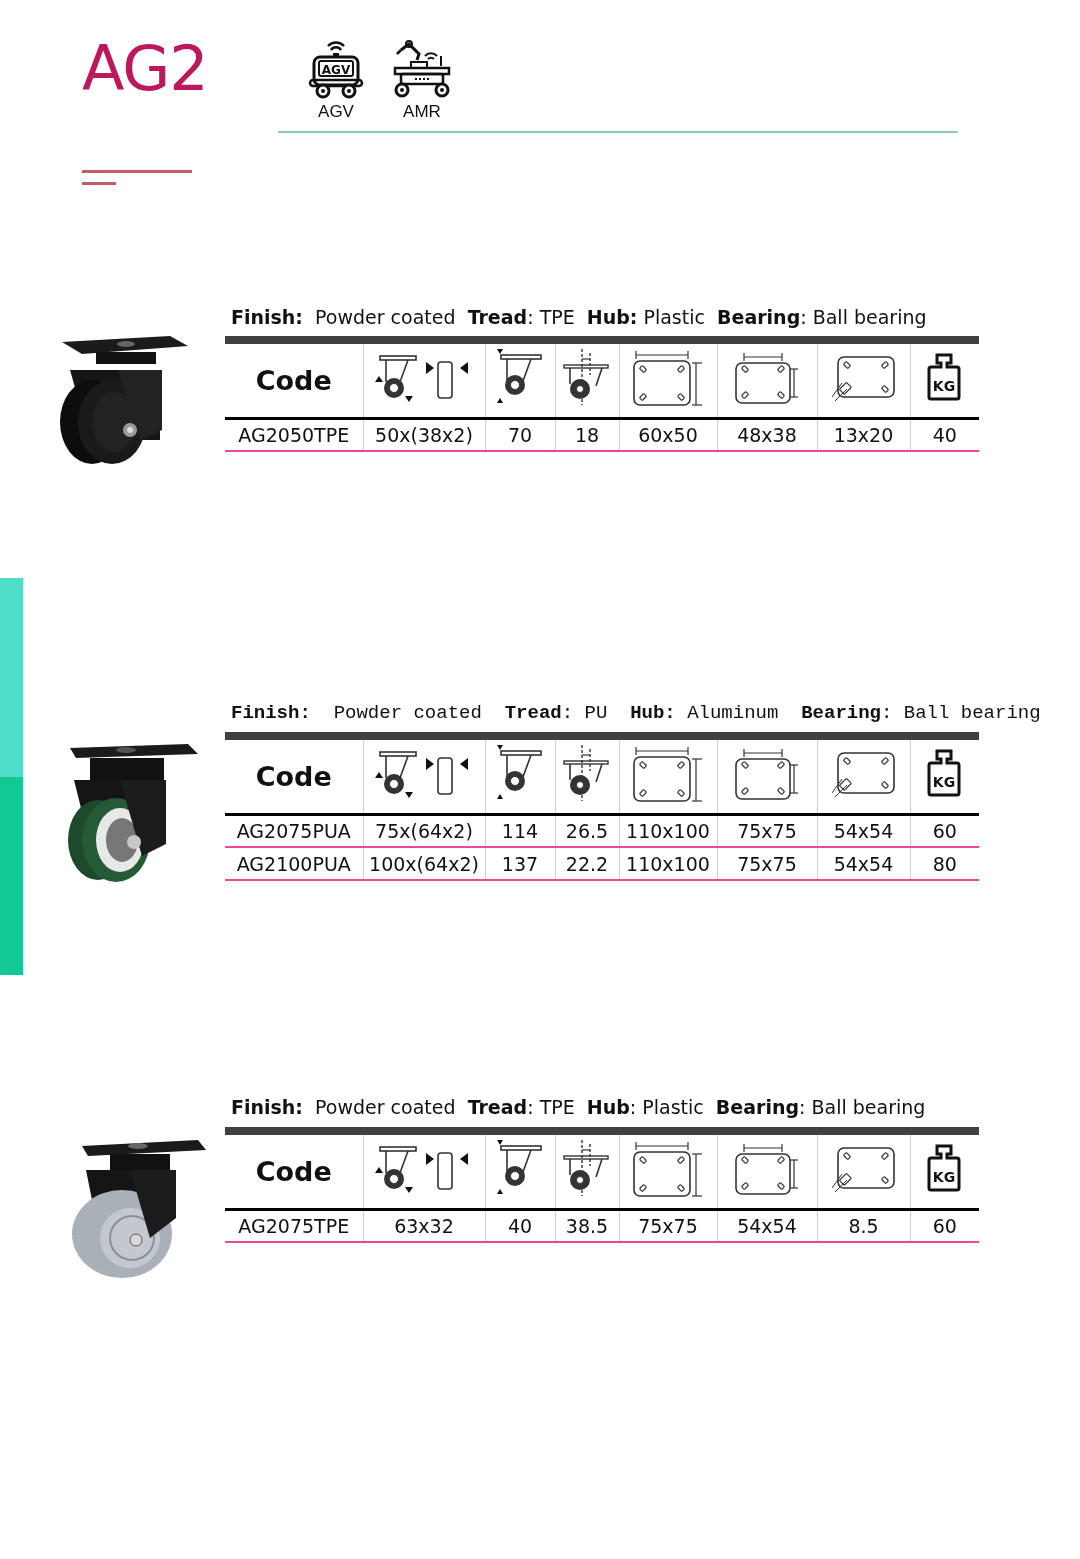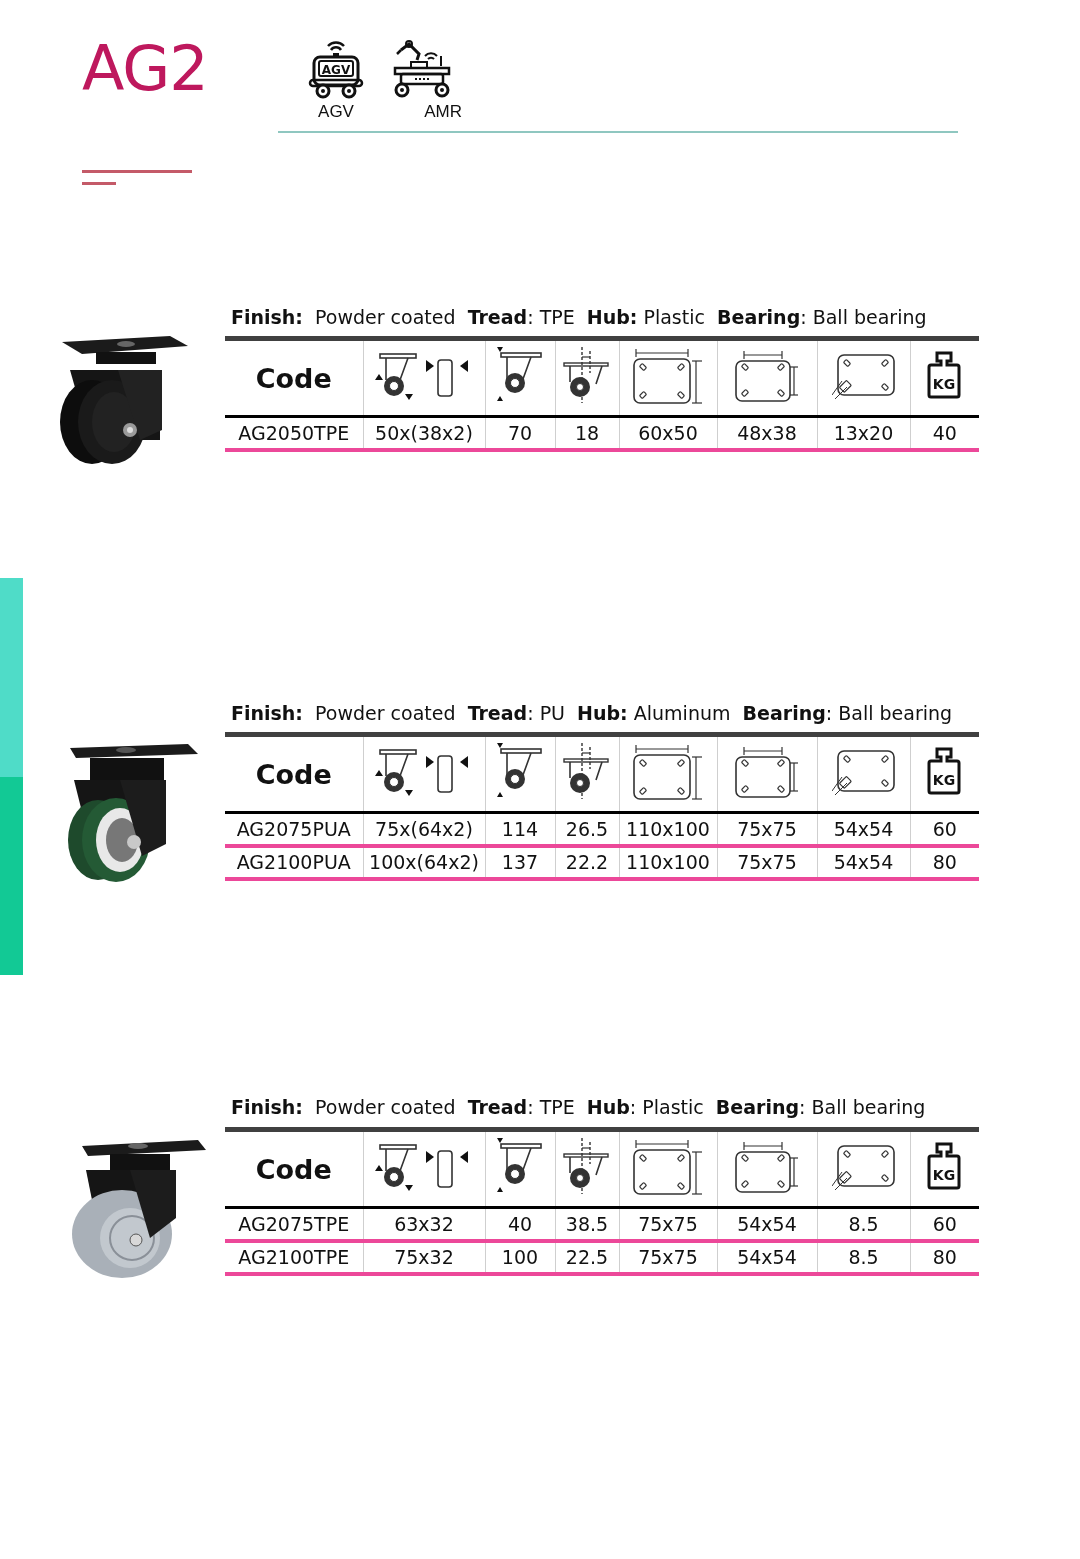--- a/index.html
+++ b/index.html
@@ -20,22 +20,22 @@
   .side-bar-top { position: absolute; left: 0; top: 578px; width: 23px; height: 199px; background: #4fdcc8; }
   .side-bar-bot { position: absolute; left: 0; top: 777px; width: 23px; height: 198px; background: #12c995; }
 
   .product { position: absolute; left: 0; width: 1080px; }
   .spec-line { position: absolute; left: 231px; font-family: "DejaVu Sans", sans-serif; font-size: 19px; color: #111; white-space: nowrap; }
   .spec-line b { font-weight: bold; }
 
   .spec-table { position: absolute; left: 225px; width: 754px; border-collapse: collapse; }
   .spec-table td { border-left: 1px solid #cfcfcf; text-align: center; vertical-align: middle; font-family: "DejaVu Sans", sans-serif; font-size: 19px; color: #111; padding: 0; }
   .spec-table td:first-child { border-left: none; }
-  .spec-table tr.head td { height: 78px; border-top: 5px solid #404040; border-bottom: 3px solid #000; }
-  .spec-table tr.row td { height: 33px; border-bottom: 4px solid #ec4899; }
+  .spec-table tr.head td { height: 78px; border-top: 8px solid #404040; border-bottom: 3px solid #000; }
+  .spec-table tr.row td { height: 33px; border-bottom: 2px solid #ec4899; }
   .code-head { font-size: 27px !important; font-weight: bold; }
 
   .caster-img { position: absolute; }
 </style>
 </head>
 <body>
 
 <div class="brand">
   <div class="series-code">AG2</div>
   <div class="red-line-1"></div>
@@ -52,21 +52,21 @@
     <text x="30" y="37.5" text-anchor="middle" font-family="DejaVu Sans, sans-serif" font-weight="bold" font-size="12" fill="#111">AGV</text>
     <rect x="4" y="44" width="52" height="6" rx="3" fill="none" stroke="#111" stroke-width="2.5"></rect>
     <circle cx="17" cy="55" r="6" fill="#fff" stroke="#111" stroke-width="3"></circle>
     <circle cx="17" cy="55" r="2" fill="#111"></circle>
     <circle cx="43" cy="55" r="6" fill="#fff" stroke="#111" stroke-width="3"></circle>
     <circle cx="43" cy="55" r="2" fill="#111"></circle>
   </svg>
   <div class="app-label">AGV</div>
 </div>
 
-<div class="app-icon" style="left:382px;text-align:right;">
+<div class="app-icon" style="left:382px;">
   <svg width="62" height="64" viewBox="0 0 62 64">
     <path d="M10 14 l8 -6 l10 10 l-2 6" fill="none" stroke="#111" stroke-width="3"></path>
     <circle cx="18" cy="8" r="3" fill="none" stroke="#111" stroke-width="2"></circle>
     <path d="M6 18 l4 -4" stroke="#111" stroke-width="2.5"></path>
     <path d="M34 20 a8 8 0 0 1 12 0" fill="none" stroke="#111" stroke-width="2"></path>
     <path d="M37 23 a4 4 0 0 1 6 0" fill="none" stroke="#111" stroke-width="2"></path>
     <line x1="50" y1="20" x2="50" y2="30" stroke="#111" stroke-width="2"></line>
     <rect x="20" y="26" width="16" height="6" fill="none" stroke="#111" stroke-width="2"></rect>
     <rect x="4" y="32" width="54" height="6" fill="none" stroke="#111" stroke-width="2.5"></rect>
     <rect x="10" y="38" width="42" height="10" rx="2" fill="none" stroke="#111" stroke-width="2.5"></rect>
@@ -221,21 +221,21 @@
       <td>60x50</td>
       <td>48x38</td>
       <td>13x20</td>
       <td>40</td>
     </tr>
   </tbody>
     </table>
 </section>
 
 <section class="product">
-  <div class="spec-line" style="top:702px;">
+  <div class="spec-line" style="top:702px;font-family:Liberation Mono, monospace;">
     <b>Finish:</b>&nbsp;
     <span>Powder coated</span>&nbsp;
     <b>Tread</b><span>: PU</span>&nbsp;
     <b>Hub:</b>&nbsp;<span>Aluminum</span>&nbsp;
     <b>Bearing</b><span>: Ball bearing</span>
   </div>
 
   <svg class="caster-img" style="left:64px; top:740px;" width="136" height="144" viewBox="0 0 136 144">
     <polygon points="6,8 124,4 134,14 12,18" fill="#1b1b1b"></polygon>
     <ellipse cx="62" cy="10" rx="10" ry="3" fill="#555"></ellipse>
@@ -371,25 +371,15 @@
     <tr class="row">
       <td>AG2075TPE</td>
       <td>63x32</td>
       <td>40</td>
       <td>38.5</td>
       <td>75x75</td>
       <td>54x54</td>
       <td>8.5</td>
       <td>60</td>
     </tr>
-    <tr class="row">
-      <td>AG2100TPE</td>
-      <td>75x32</td>
-      <td>100</td>
-      <td>22.5</td>
-      <td>75x75</td>
-      <td>54x54</td>
-      <td>8.5</td>
-      <td>80</td>
-    </tr>
   </tbody>
     </table>
 </section>
 
 </body></html>

